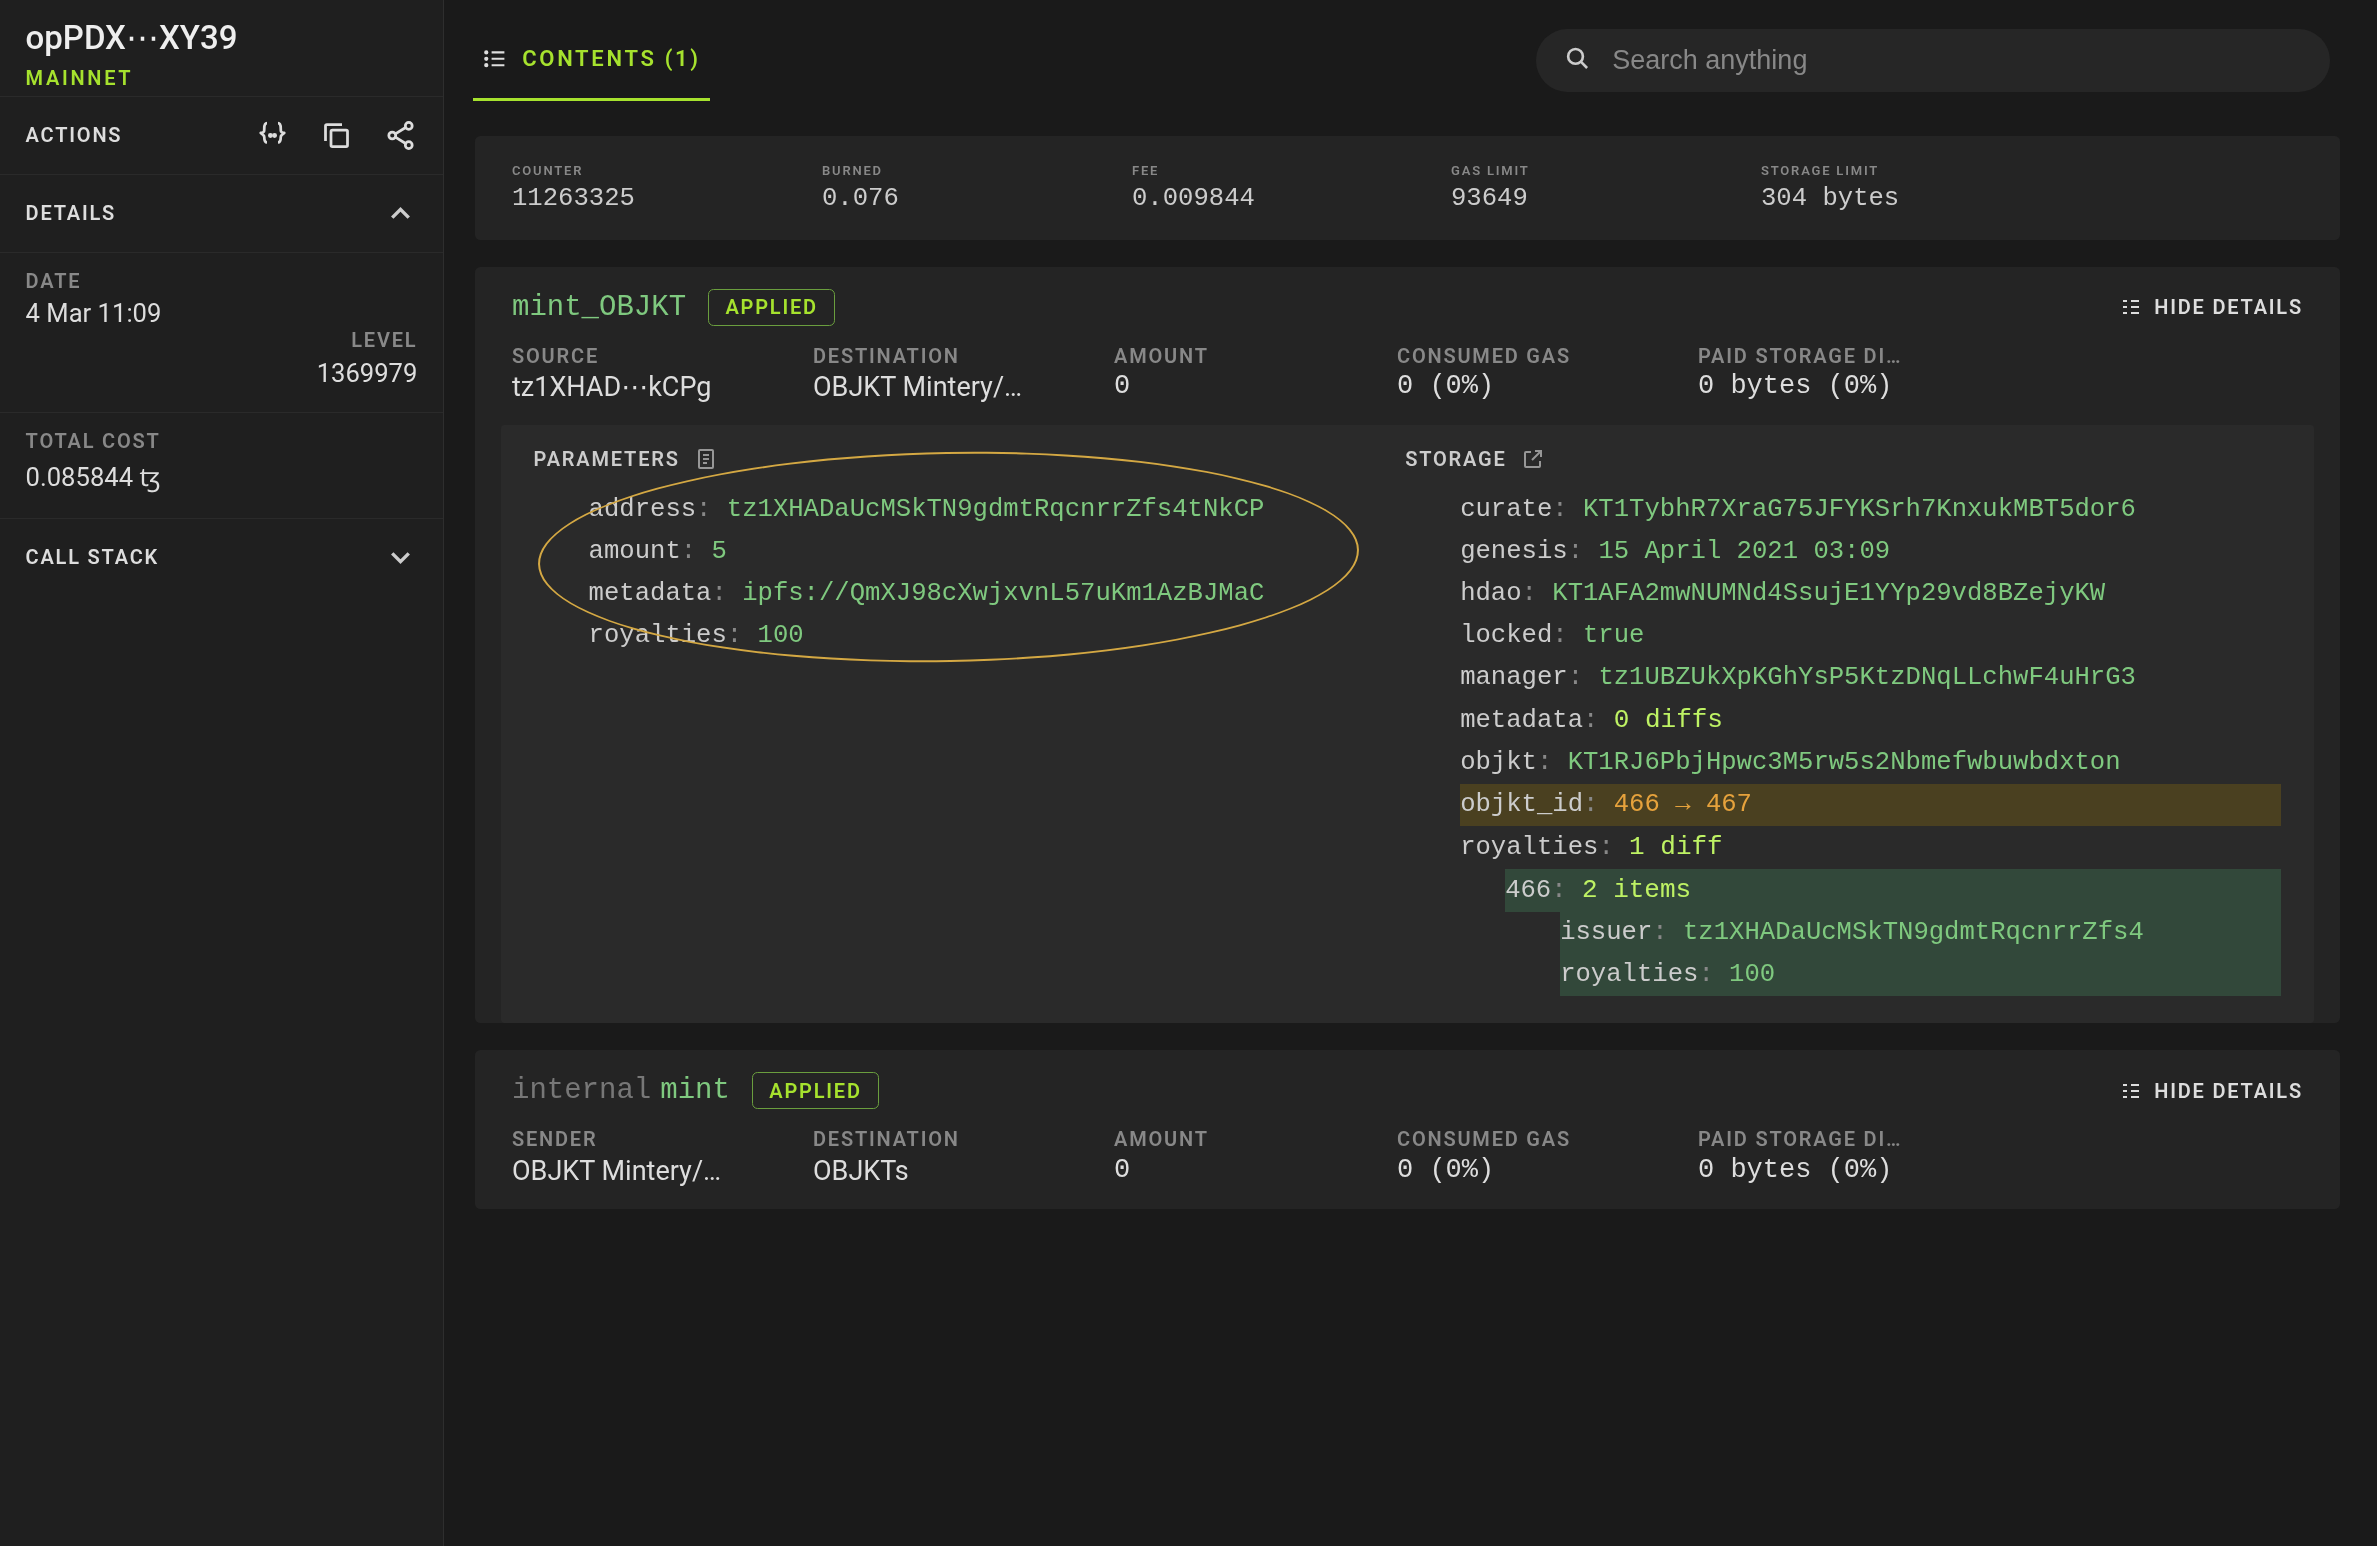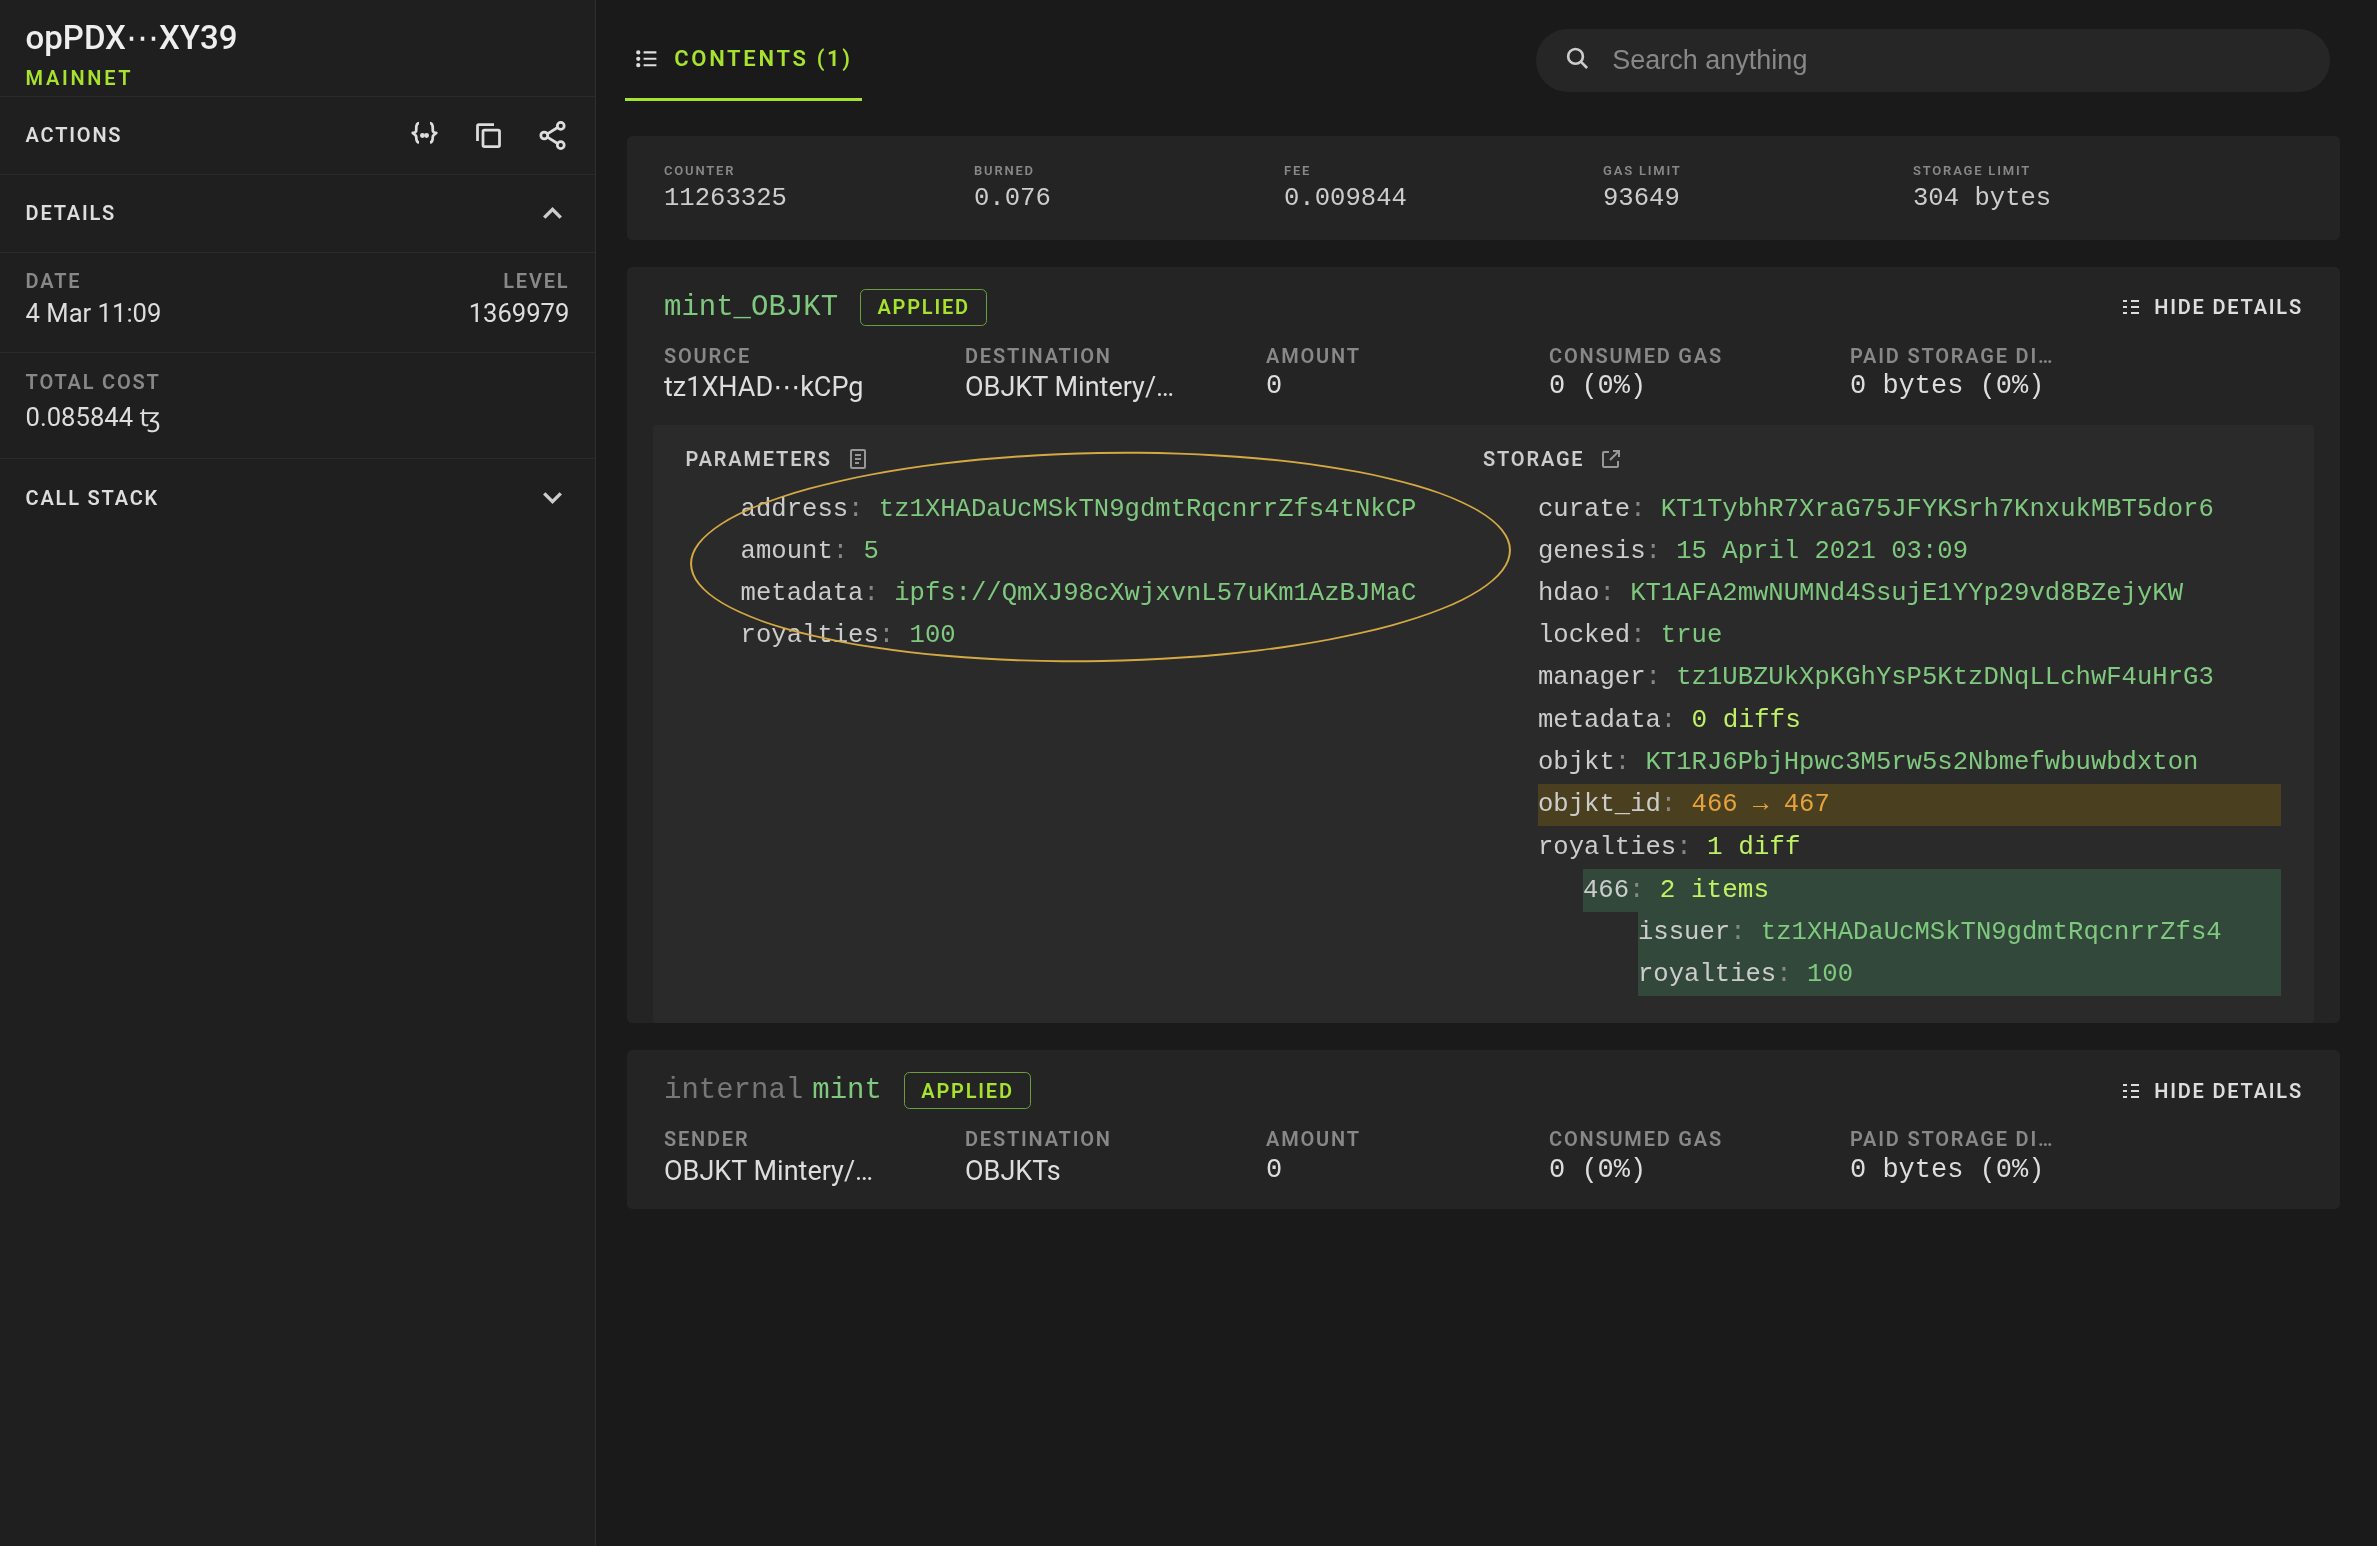--- a/index.html
+++ b/index.html
@@ -8,39 +8,39 @@
     color: #ccc;
     font-family: -apple-system, BlinkMacSystemFont, "Segoe UI", Roboto, sans-serif;
     font-size: 25.6px;
     width: 2377px;
     height: 1547px;
     overflow: hidden;
     display: flex;
   }
   .mono { font-family: "SFMono-Regular", Consolas, "Liberation Mono", Menlo, monospace; }
   .sidebar {
-    width: 596px;
+    width: 444px;
     background: #1f1f1f;
     border-right: 0.9px solid #2e2e2e;
     display: flex;
     flex-direction: column;
   }
   .sb-top { padding: 18px 25.6px 5.5px; }
   .sb-title { font-size: 33px; font-weight: 500; color: #eee; }
   .sb-net { font-size: 20px; letter-spacing: 2.7px; color: #a6e22e; font-weight: 600; margin-top: 9px; }
   .sb-row {
     display: flex; align-items: center; justify-content: space-between;
     padding: 22px 25.6px; border-top: 0.9px solid #2a2a2a;
   }
   .sb-label { font-size: 20px; letter-spacing: 1.8px; color: #ddd; font-weight: 600; }
   .sb-actions-icons { display: flex; gap: 31px; align-items: center; }
   .icon { width: 33px; height: 33px; display: inline-flex; align-items: center; justify-content: center; color: #ddd; }
   .icon svg { width: 100%; height: 100%; }
   .chev { color: #ccc; }
-  .sb-stats { padding: 16.4px 25.6px 24px; border-top: 0.9px solid #2a2a2a; display: flex; justify-content: space-between; }
+  .sb-stats { padding: 16.4px 25.6px 24px; border-top: 0.9px solid #2a2a2a; display: flex; justify-content: flex-start; flex-direction: column; }
   .stat-block { display: flex; flex-direction: column; gap: 5.5px; }
   .stat-label { font-size: 20px; letter-spacing: 1.8px; color: #888; font-weight: 600; }
   .stat-val { font-size: 25.6px; color: #ddd; }
   .right { text-align: right; }
   .sb-total { padding: 16.4px 25.6px 24px; border-top: 0.9px solid #2a2a2a; }
   .main { flex: 1; display: flex; flex-direction: column; position: relative; }
   .topbar { display: flex; align-items: center; padding: 20px 29px 0; gap: 37px; }
   .tab {
     display: flex; align-items: center; gap: 14.6px;
     padding: 25.6px 9px 27px; color: #a6e22e; font-weight: 600;

